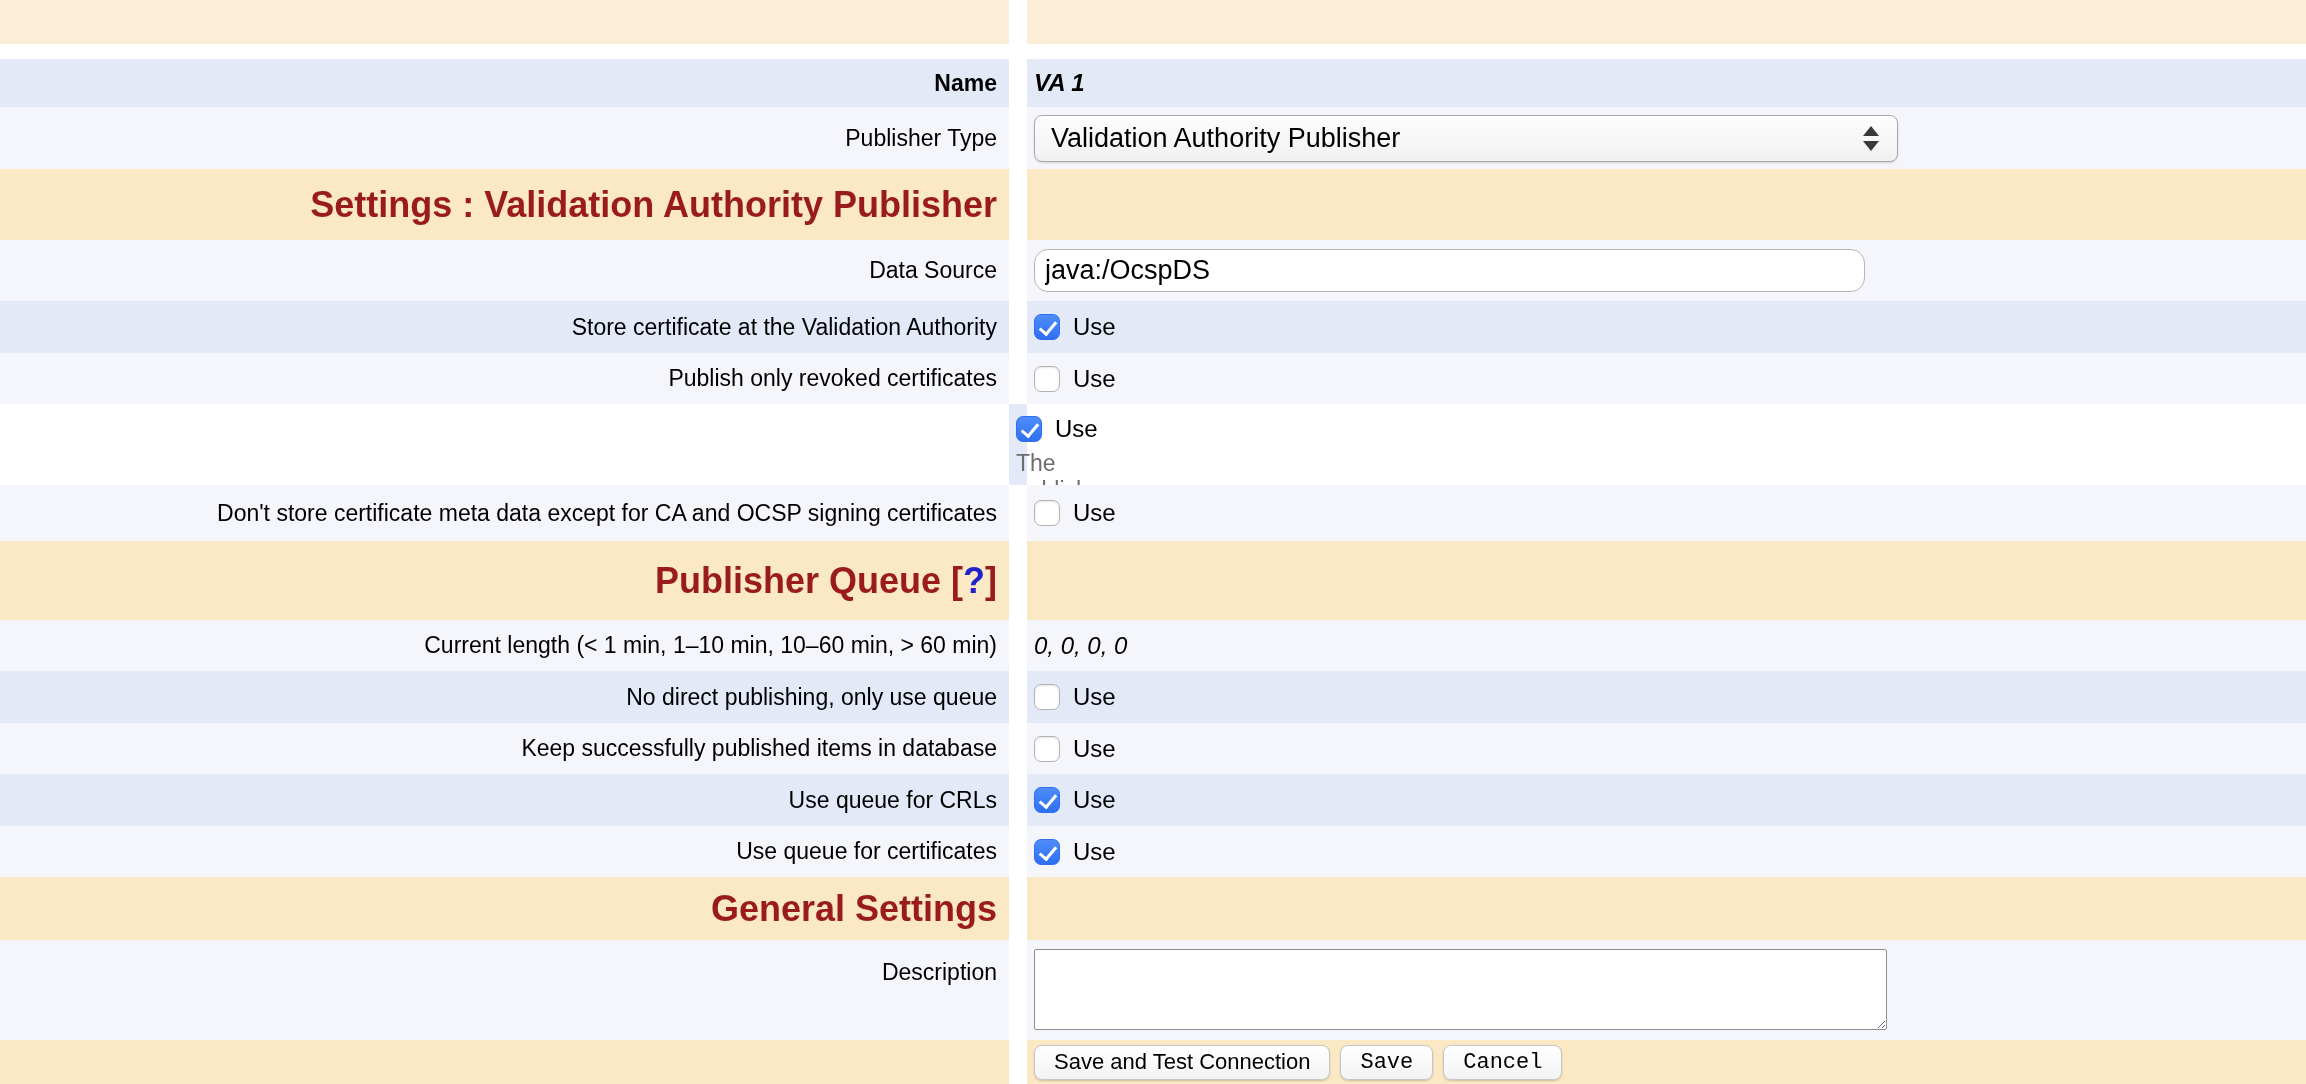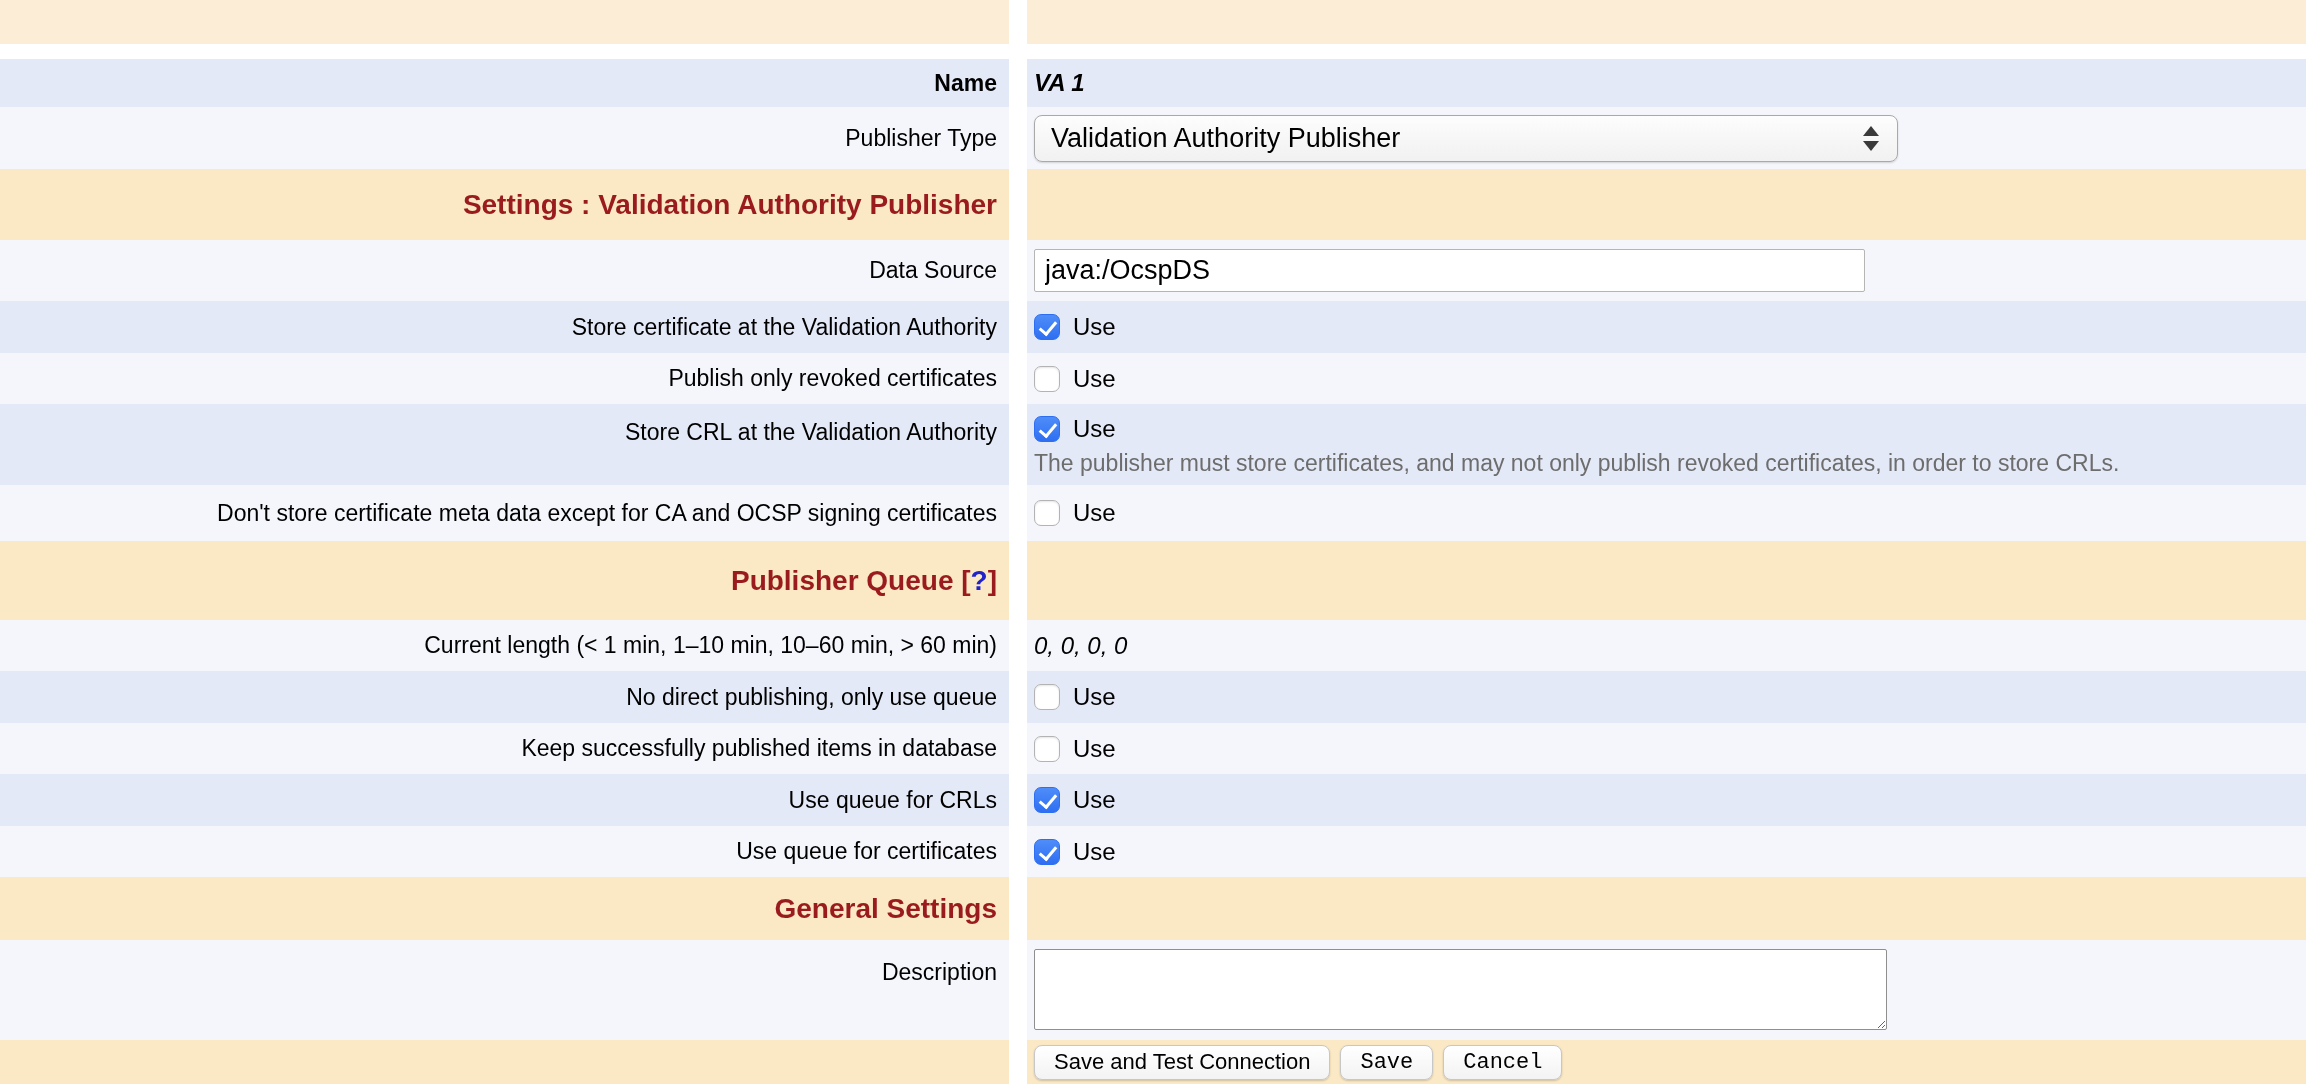--- a/index.html
+++ b/index.html
@@ -22,21 +22,21 @@
   .lav > .cell-l, .lav > .cell-r { background: #E4E9F8; }
   .lit > .cell-l, .lit > .cell-r { background: #F5F6FC; }
   .cream > .cell-l, .cream > .cell-r { background: #FBE8C4; }
   .strip > .cell-l, .strip > .cell-r { background: #FCEED6; }
 
   .vgap { width: 2306px; background: #ffffff; }
 
   .lbl { font-size: 23px; line-height: 1.25; }
   .bold { font-weight: bold; }
   .val { font-size: 24px; font-style: italic; }
-  .hdr { font-size: 28px; font-weight: bold; color: #9A1B1E; }
+  .hdr { font-size: 36px; font-weight: bold; color: #9A1B1E; }
   .qlink { color: #2222CC; cursor: pointer; }
   .note { font-size: 23px; color: #6d6d6d; margin-top: 7px; }
   .use { font-size: 24px; margin-left: 13px; }
 
   
   .top > .cell-l { align-items: flex-start; padding-top: 14px; }
   .top > .cell-r { align-items: flex-start; padding-top: 11px; flex-direction: column; }
   .chkline { display: flex; align-items: center; }
 
   
@@ -71,21 +71,21 @@
   .select-text { font-size: 27px; }
   .spinner { margin-left: auto; display: flex; flex-direction: column; gap: 5px; padding-right: 2px; }
   .tri-up { width: 0; height: 0; border-left: 8px solid transparent; border-right: 8px solid transparent; border-bottom: 10px solid #3a3a3a; }
   .tri-down { width: 0; height: 0; border-left: 8px solid transparent; border-right: 8px solid transparent; border-top: 10px solid #3a3a3a; }
 
   
   .textfield {
     width: 831px; height: 43px;
     border: 1px solid #b5b5b5; background: #fff;
     font-family: inherit; font-size: 27px;
-    padding: 0 10px; border-radius: 2px;
+    padding: 0 10px; border-radius: 14px;
   }
 
   
   .textarea {
     width: 853px; height: 81px;
     border: 1px solid #8f8f8f; background: #fff;
     font-family: inherit; font-size: 24px;
     padding: 6px 8px; resize: both; border-radius: 2px;
   }
 
@@ -171,23 +171,20 @@
       <span class="lbl">Publish only revoked certificates</span>
     </div>
   <div class="gap"></div>
   <div class="cell-r">
     <span class="checkbox"></span>
     <span class="use">Use</span>
   </div>
 </div>
 
 <div class="row lav top" style="height:81px">
-  <div class="cell-l">
-      <span class="lbl">Store CRL at the Validation Authority</span>
-    </div>
   <div class="gap"></div>
   <div class="cell-r">
     <div class="chkline">
       <span class="checkbox checked"></span>
       <span class="use">Use</span>
     </div>
     <div class="note">The publisher must store certificates, and may not only publish revoked certificates, in order to store CRLs.</div>
   </div>
 </div>
 

